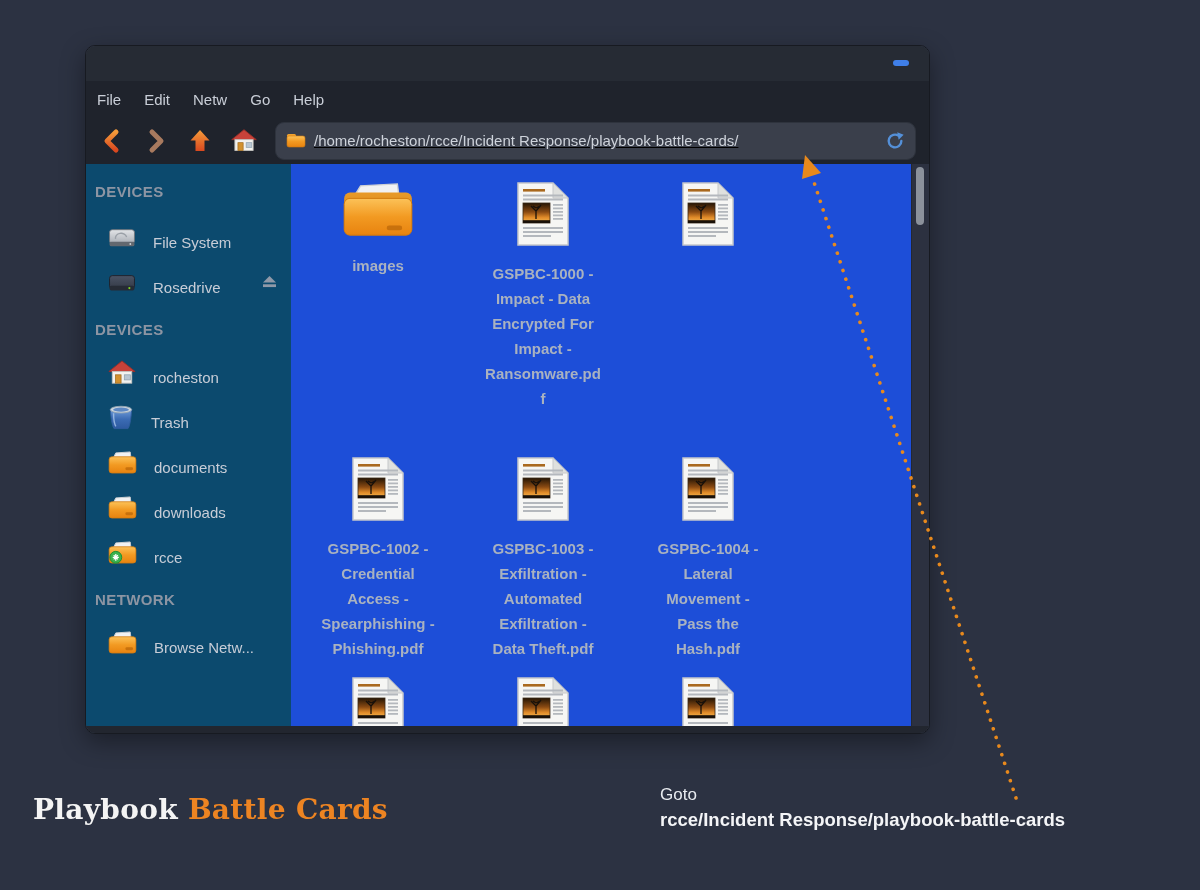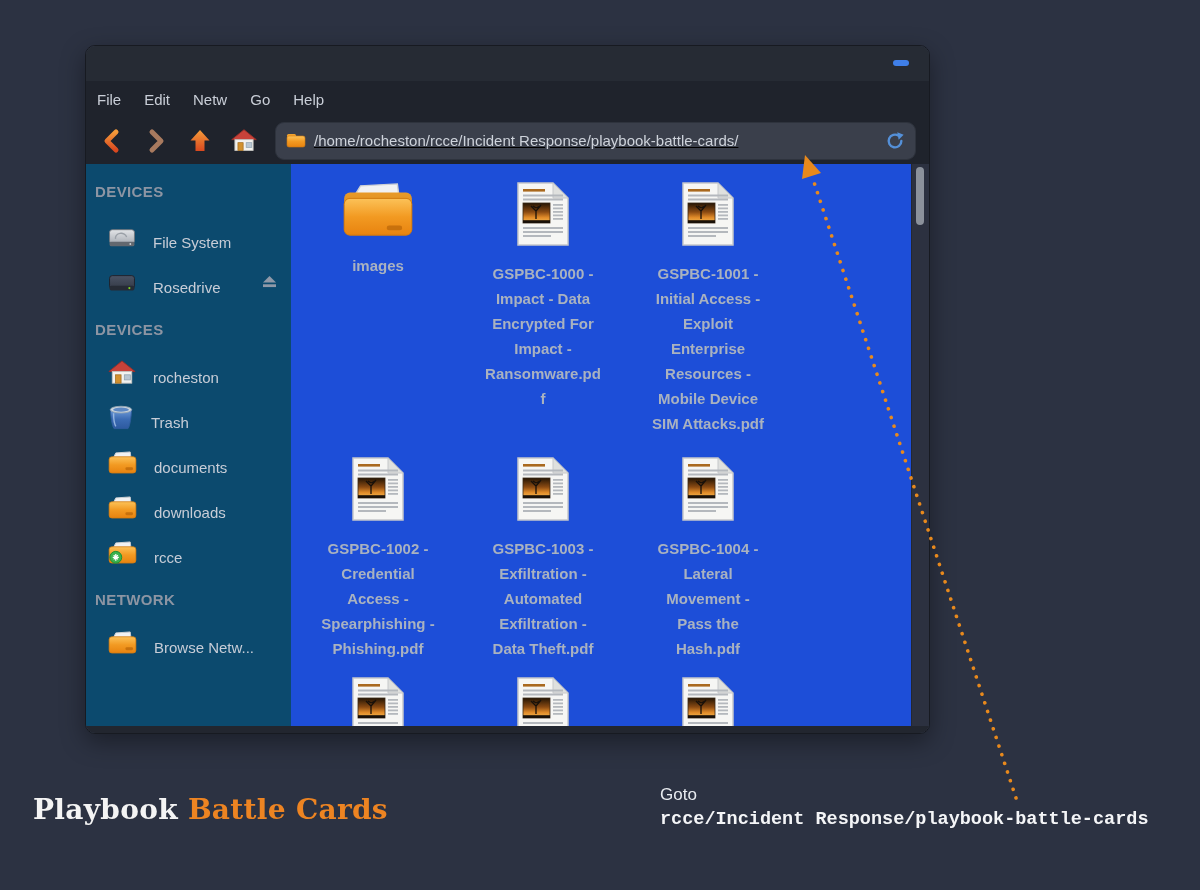--- a/index.html
+++ b/index.html
@@ -46,21 +46,21 @@
   .scroll-thumb{position:absolute;left:4px;top:3px;width:8px;height:58px;border-radius:4px;background:#8b919b;}
   .bottomstrip{height:7px;background:#22262f;flex:0 0 auto;}
   
   .brand{
     position:absolute;left:33px;top:793px;font-family:"DejaVu Serif", serif;
     font-weight:bold;font-size:28px;letter-spacing:.3px;
   }
   .brand .w{color:#f4f4f4;margin-top:35px;} .brand .o{color:#ed8422;}
   .goto-block{position:absolute;left:660px;top:785px;}
   .goto-label{color:#e9ecf0;font-size:17px;font-family:"Liberation Sans",sans-serif;}
-  .goto-path{margin-top:4px;color:#f4f5f7;font-size:18.5px;font-weight:bold;font-family:Liberation Mono, monospace;}
+  .goto-path{margin-top:4px;color:#f4f5f7;font-size:18.5px;font-weight:bold;font-family:Liberation Sans, sans-serif;}
   
   .arrow-overlay{position:absolute;left:0;top:0;width:1200px;height:890px;pointer-events:none;z-index:50;}
   .defs-holder{position:absolute;width:0;height:0;overflow:hidden;}
 </style>
 </head>
 <body>
 
 <svg class="defs-holder" xmlns="http://www.w3.org/2000/svg" xmlns:xlink="http://www.w3.org/1999/xlink" aria-hidden="true">
   <defs>
     <linearGradient id="gradSunset" x1="0" y1="0" x2="0" y2="1">
@@ -303,21 +303,20 @@
       <div class="file-cell" style="left:172px;top:17px;">
         <svg width="54" height="66" viewBox="0 0 54 66">
             <use href="#sym-pdf" xlink:href="#sym-pdf"></use>
           </svg>
         <div class="file-label">GSPBC-1000 - Impact - Data Encrypted For Impact - Ransomware.pdf</div>
       </div>
       <div class="file-cell" style="left:337px;top:17px;">
         <svg width="54" height="66" viewBox="0 0 54 66">
             <use href="#sym-pdf" xlink:href="#sym-pdf"></use>
           </svg>
-        <div class="file-label">GSPBC-1001 - Initial Access - Exploit Enterprise Resources - Mobile Device SIM Attacks.pdf</div>
       </div>
 
       <div class="file-cell" style="left:7px;top:292px;">
         <svg width="54" height="66" viewBox="0 0 54 66">
             <use href="#sym-pdf" xlink:href="#sym-pdf"></use>
           </svg>
         <div class="file-label">GSPBC-1002 - Credential Access - Spearphishing - Phishing.pdf</div>
       </div>
       <div class="file-cell" style="left:172px;top:292px;">
         <svg width="54" height="66" viewBox="0 0 54 66">

